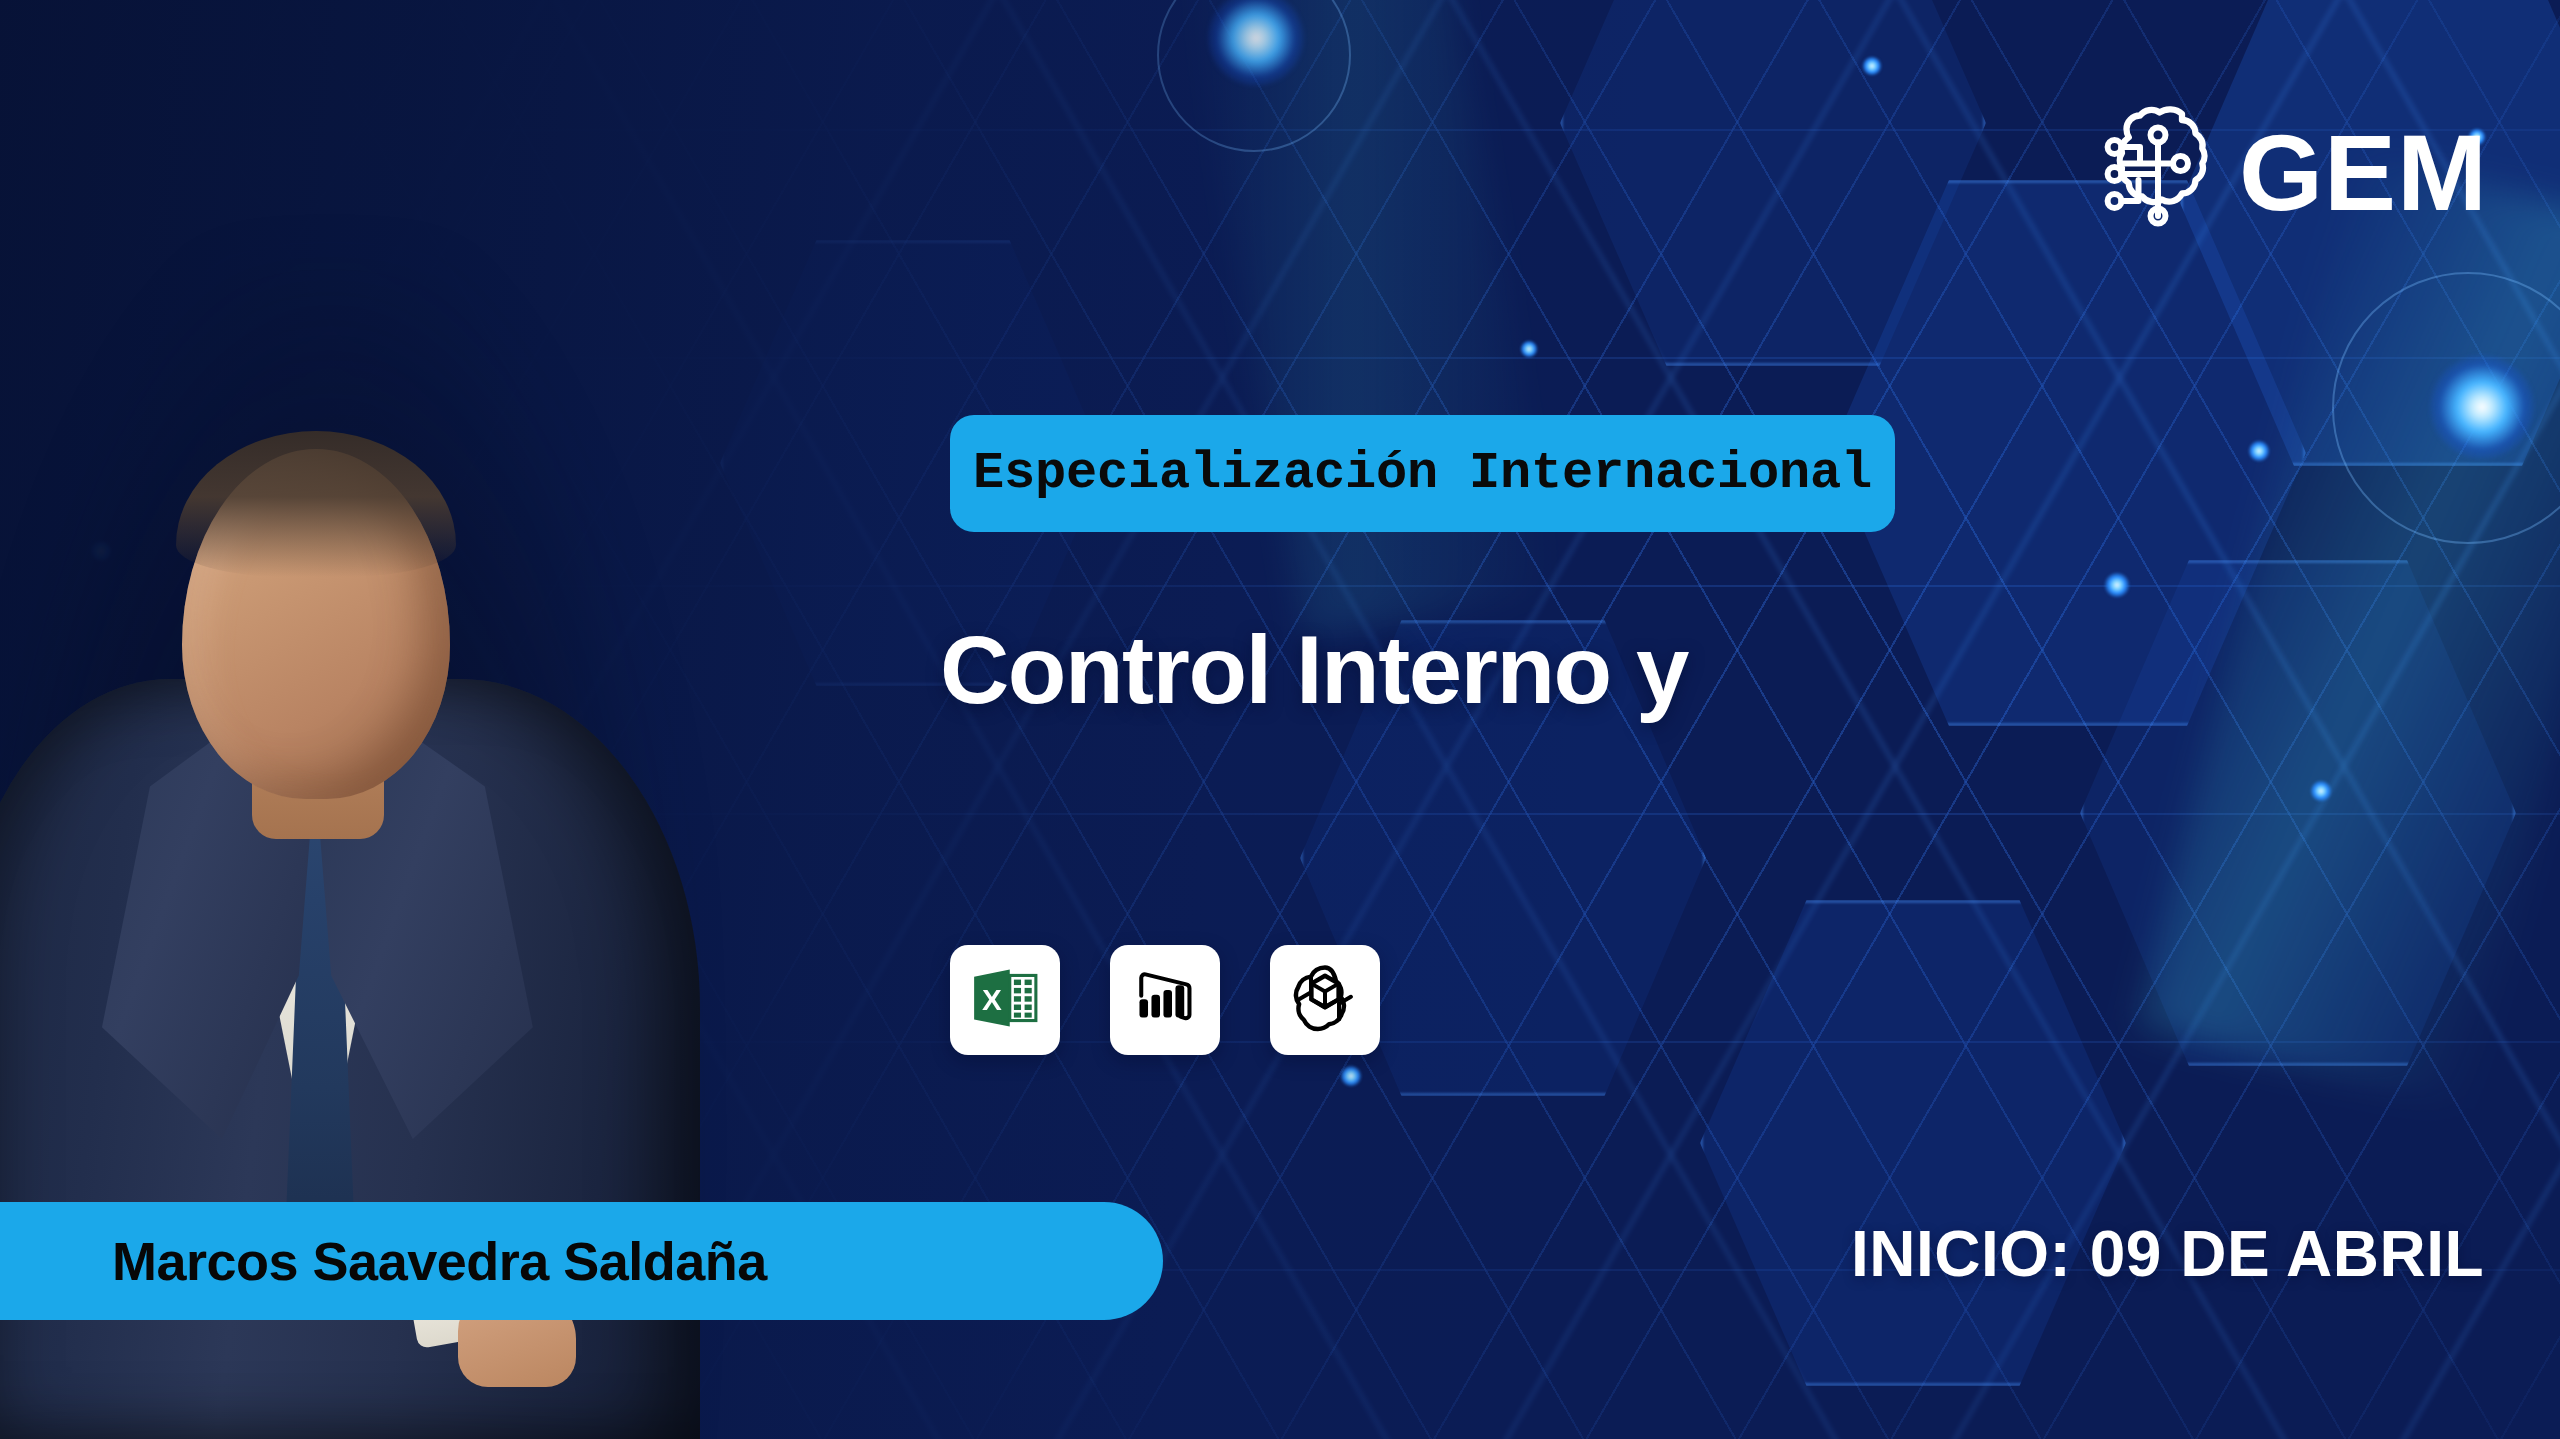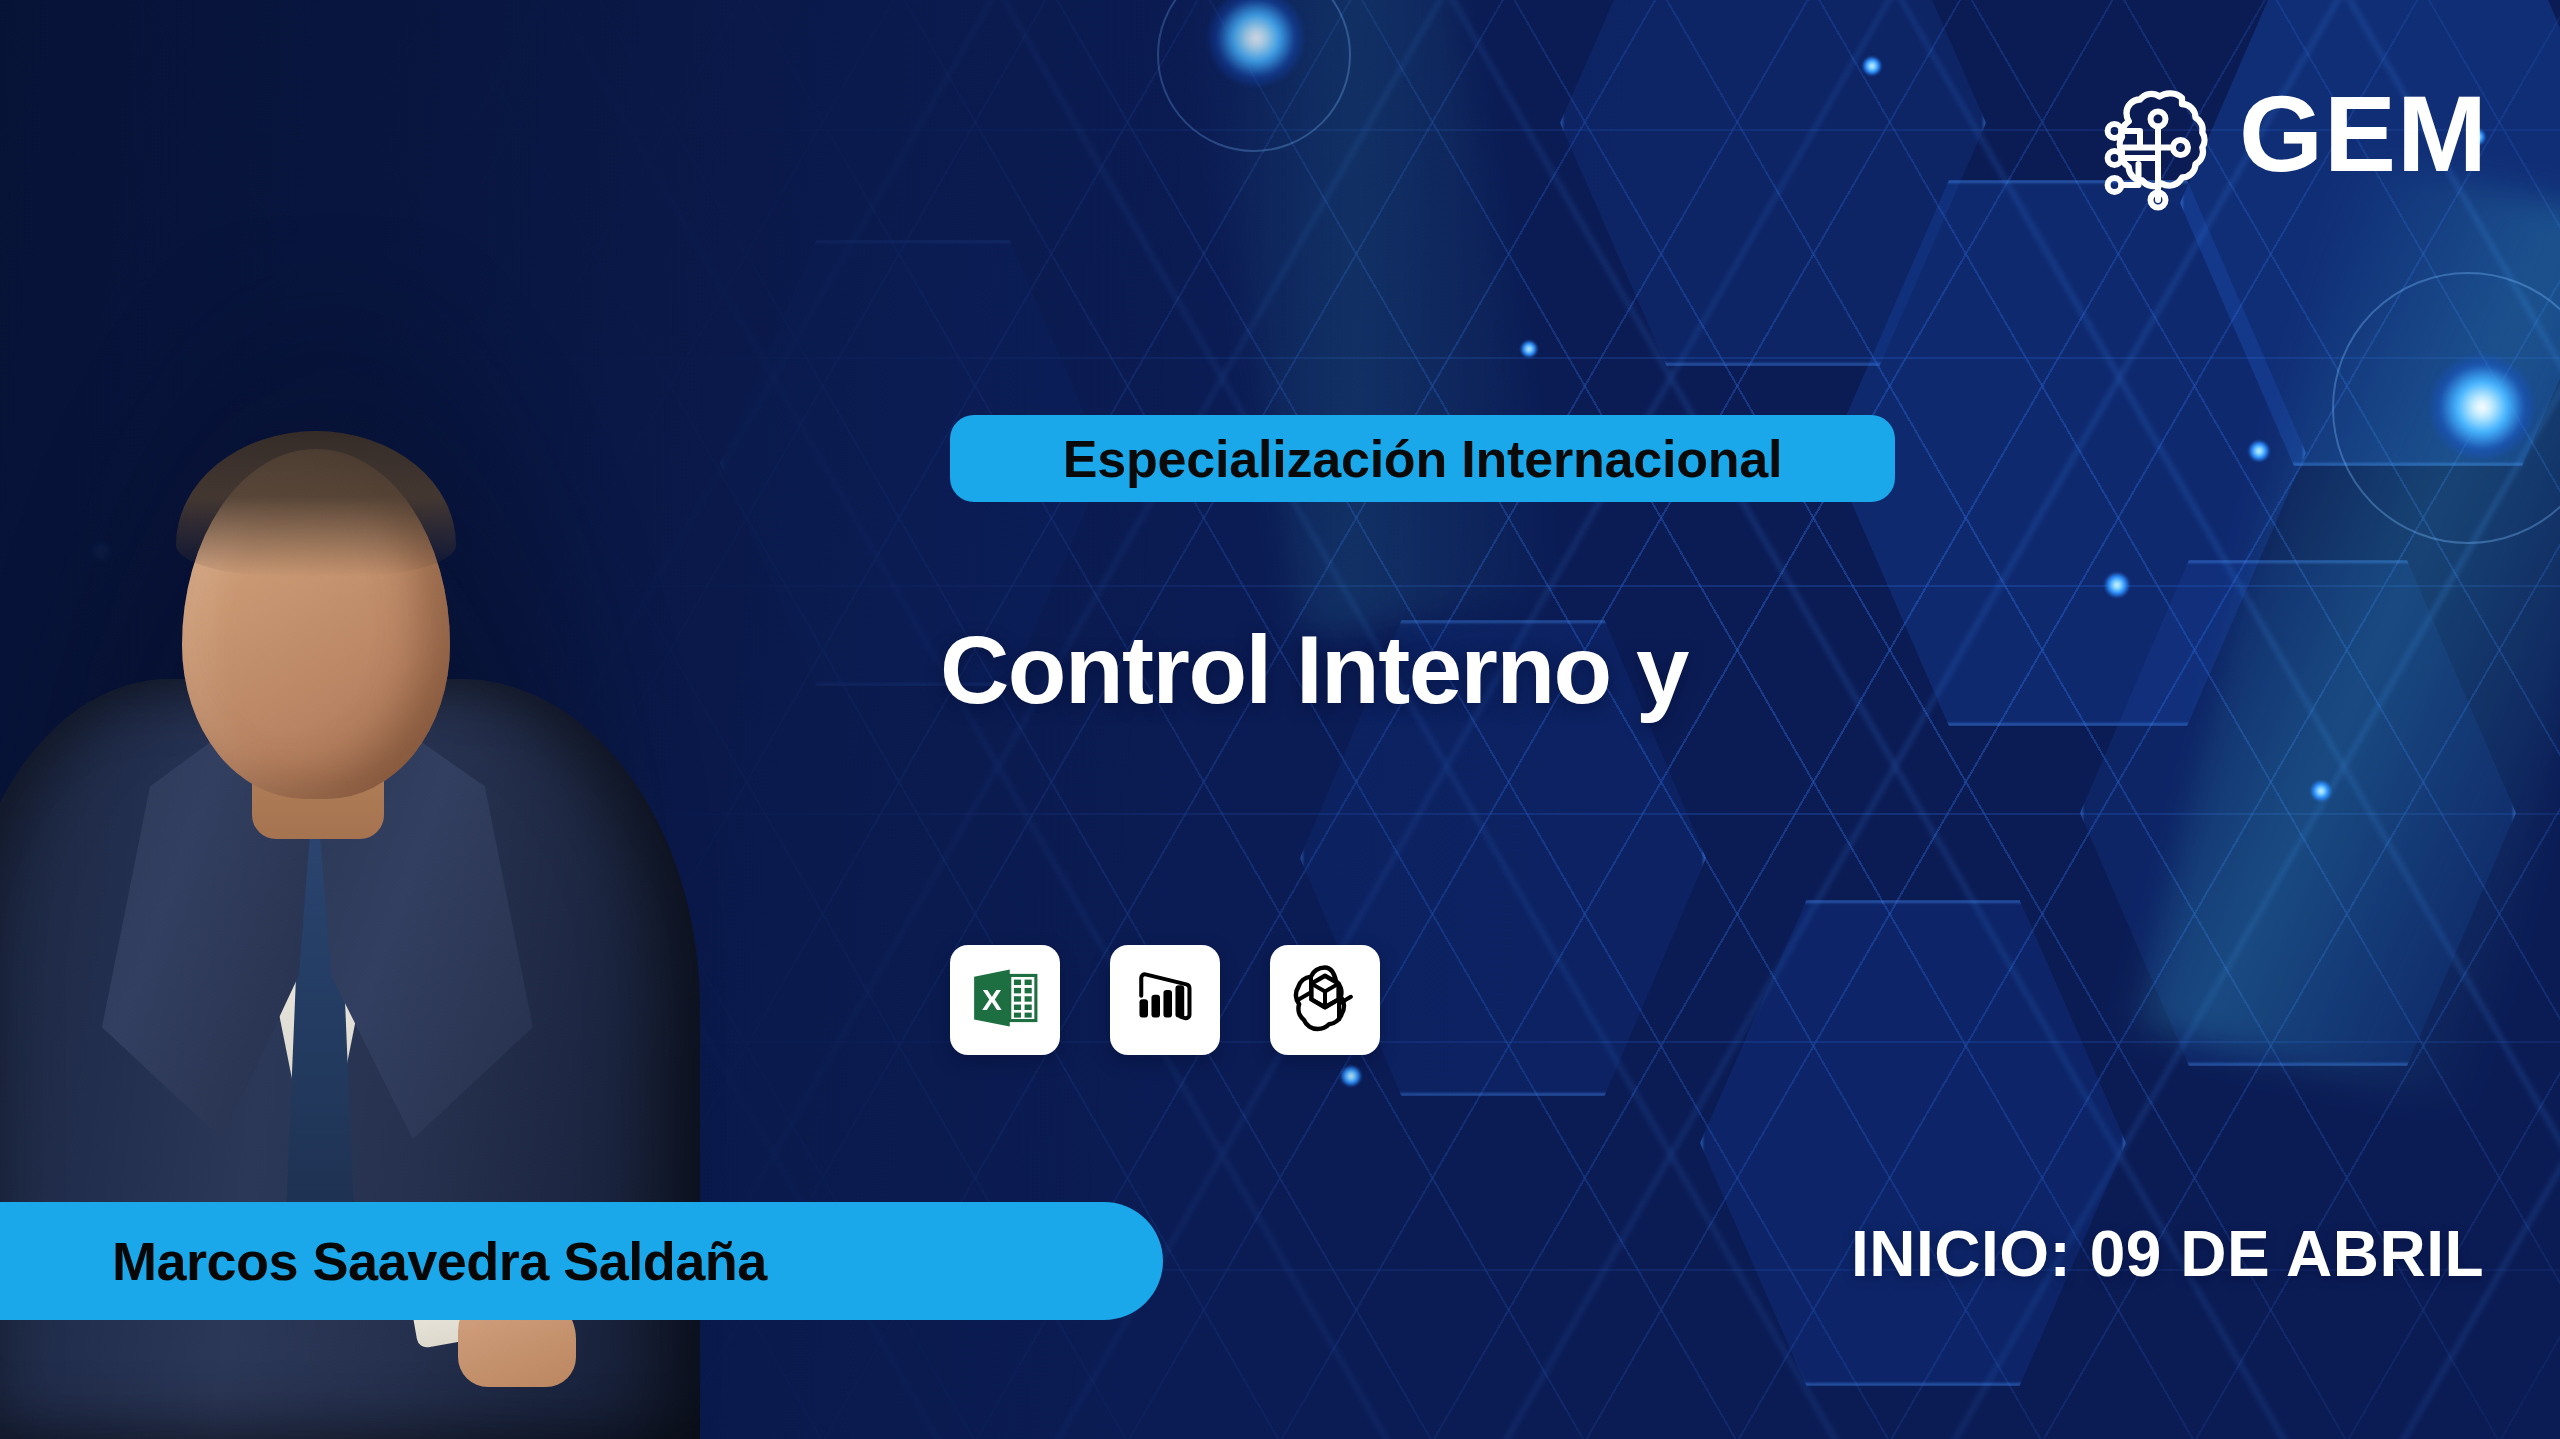--- a/index.html
+++ b/index.html
@@ -182,26 +182,27 @@
     width: 74px; height: 70px;
     background: linear-gradient(180deg, #f2efe6 0%, #ddd9cd 100%);
     transform: rotate(-10deg);
     border-radius: 10px;
   }
 
   
   .badge {
     position: absolute;
     left: 950px; top: 415px;
-    width: 945px; height: 87px;
+    width: 945px; height: 117px;
     background: #1ba8ea;
     border-radius: 24px;
     display: flex;
     align-items: center;
     justify-content: center;
+    font-family: Liberation Mono, monospace;
   }
   .badge-text {
     color: #0a0a0a;
     font-size: 52px;
     font-weight: bold;
     letter-spacing: -0.2px;
     white-space: nowrap;
   }
 
   .headline {
@@ -227,22 +228,23 @@
     background: #ffffff;
     border-radius: 18px;
     display: flex;
     align-items: center;
     justify-content: center;
     box-shadow: 0 6px 18px rgba(2,10,40,0.35);
   }
 
   .gem-logo {
     position: absolute;
-    right: 72px; top: 80px;
+    right: 72px; top: 96px;
     display: flex;
+    align-items: center;
   }
   .gem-wordmark {
     color: #ffffff;
     font-size: 108px;
     font-weight: bold;
     letter-spacing: 1px;
     line-height: 1;
   }
 
   .name-banner {

